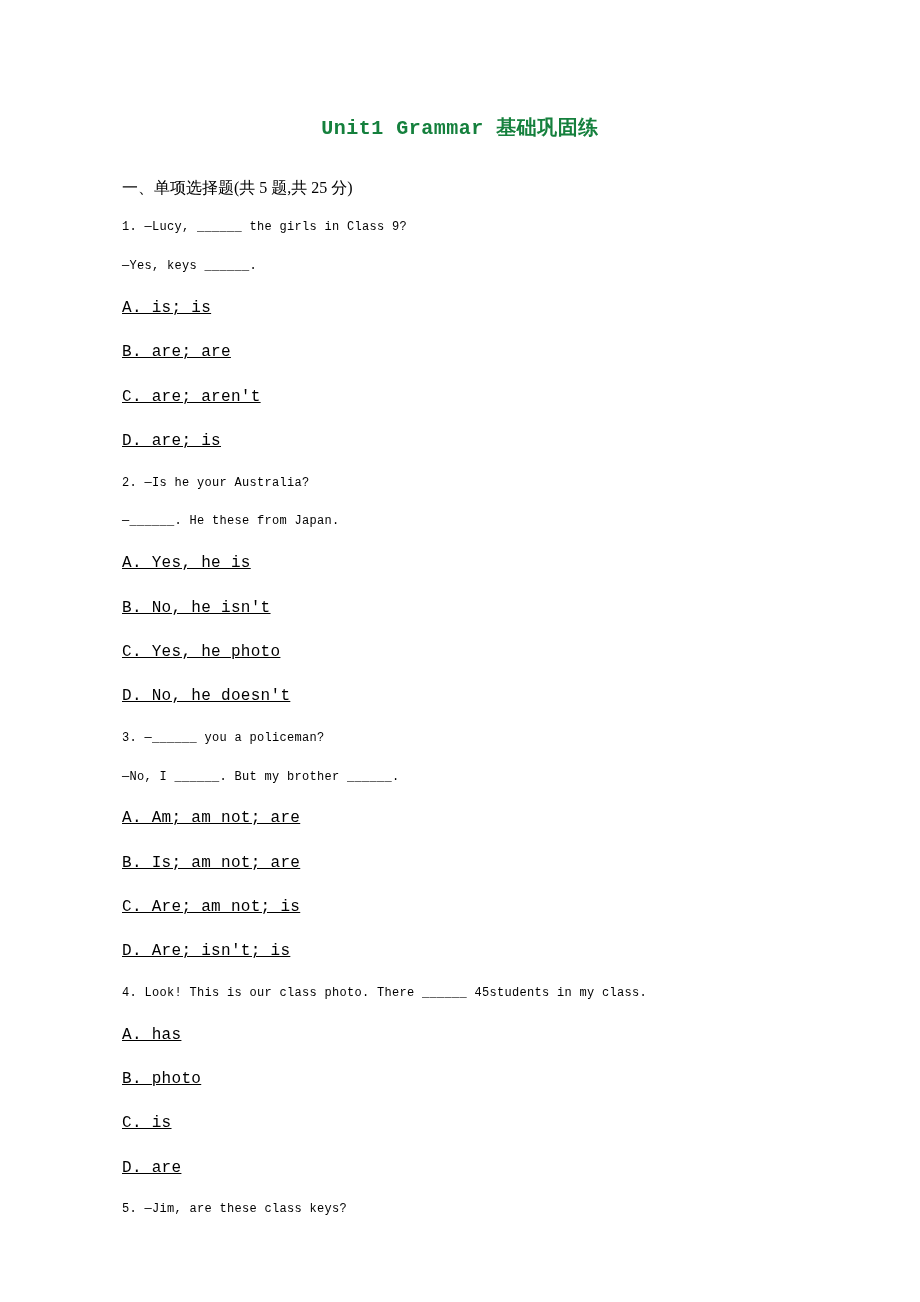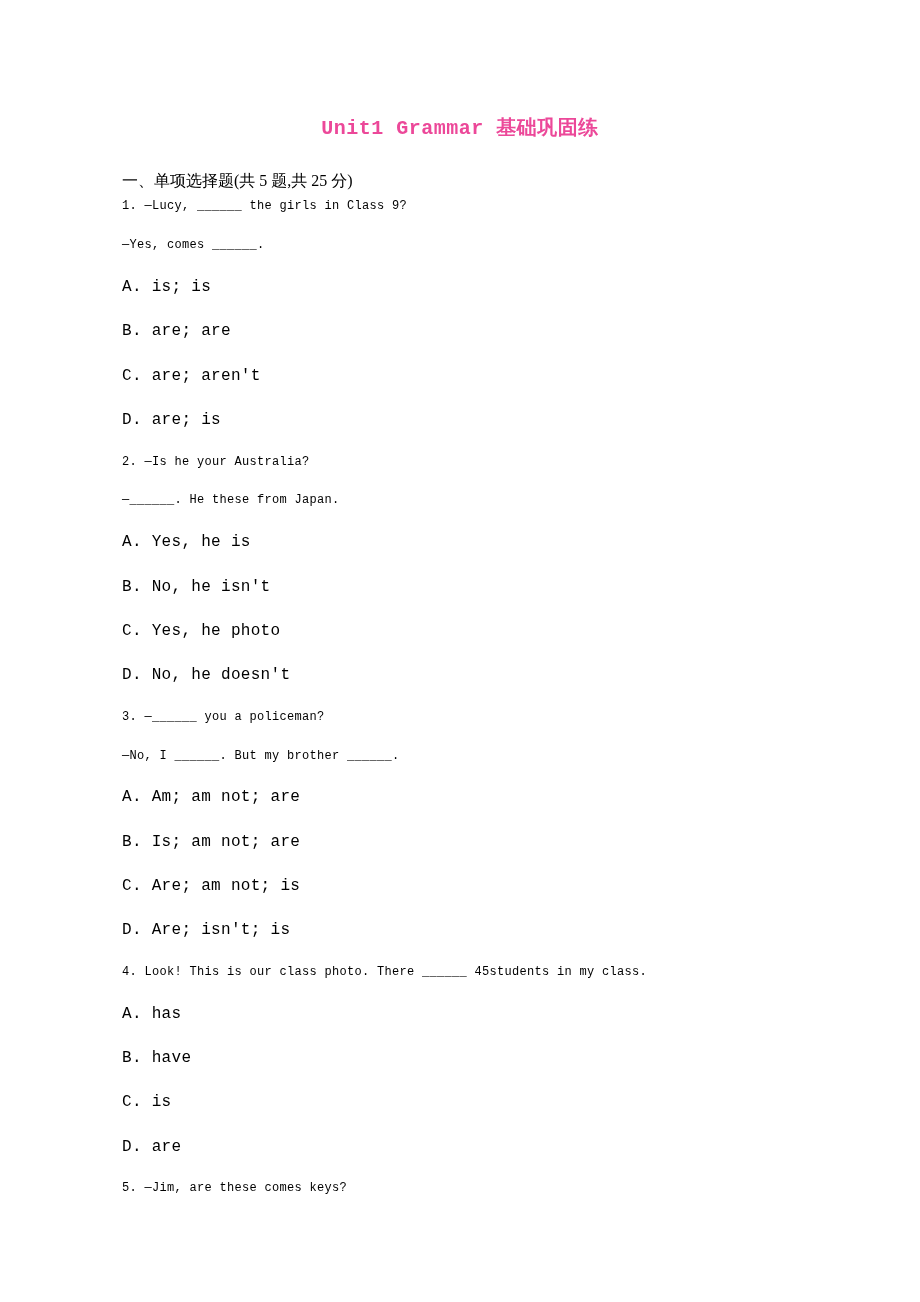--- a/index.html
+++ b/index.html
@@ -11,55 +11,56 @@
   body {
     font-family: "SimSun", "宋体", serif;
     font-size: 16px;
     color: #000000;
     line-height: 1.4;
     padding: 115px 122px 60px 122px;
     box-sizing: border-box;
   }
   .title {
     font-family: "Courier New", "SimSun", monospace;
-    color: #ec4899;
+    color: #15803d;
     font-size: 20px;
     font-weight: bold;
     text-align: center;
-    margin-bottom: 27px;
+    margin-bottom: 34px;
     letter-spacing: 0.5px;
   }
   .section-header {
     font-family: "SimSun", "宋体", serif;
     font-size: 16px;
-    margin-bottom: 6px;
+    margin-bottom: 20px;
   }
   .question-line {
     font-family: "Courier New", monospace;
     font-size: 12px;
     margin-bottom: 22px;
     white-space: pre-wrap;
     letter-spacing: 0.3px;
   }
   .option {
     font-family: "Courier New", monospace;
     font-size: 16px;
     margin-bottom: 22px;
     letter-spacing: 0.3px;
+    text-decoration: underline;
   }
 </style>
 </head>
 <body>
 
 <div class="title">Unit1 Grammar 基础巩固练</div>
 
 <div class="section-header">一、单项选择题(共 5 题,共 25 分)</div>
 
 <div class="question-line"><span>1.</span> <span>—Lucy, ______ the girls in Class 9?</span></div>
-<div class="question-line">—Yes, comes ______.</div>
+<div class="question-line">—Yes, keys ______.</div>
 <div class="option">A. is; is</div>
 <div class="option">B. are; are</div>
 <div class="option">C. are; aren't</div>
 <div class="option">D. are; is</div>
 
 <div class="question-line"><span>2.</span> <span>—Is he your Australia?</span></div>
 <div class="question-line">—______. He these from Japan.</div>
 <div class="option">A. Yes, he is</div>
 <div class="option">B. No, he isn't</div>
 <div class="option">C. Yes, he photo</div>
@@ -67,17 +68,17 @@
 
 <div class="question-line"><span>3.</span> <span>—______ you a policeman?</span></div>
 <div class="question-line">—No, I ______. But my brother ______.</div>
 <div class="option">A. Am; am not; are</div>
 <div class="option">B. Is; am not; are</div>
 <div class="option">C. Are; am not; is</div>
 <div class="option">D. Are; isn't; is</div>
 
 <div class="question-line"><span>4.</span> <span>Look! This is our class photo. There ______ 45students in my class.</span></div>
 <div class="option">A. has</div>
-<div class="option">B. have</div>
+<div class="option">B. photo</div>
 <div class="option">C. is</div>
 <div class="option">D. are</div>
 
-<div class="question-line"><span>5.</span> <span>—Jim, are these comes keys?</span></div>
+<div class="question-line"><span>5.</span> <span>—Jim, are these class keys?</span></div>
 
 </body></html>

